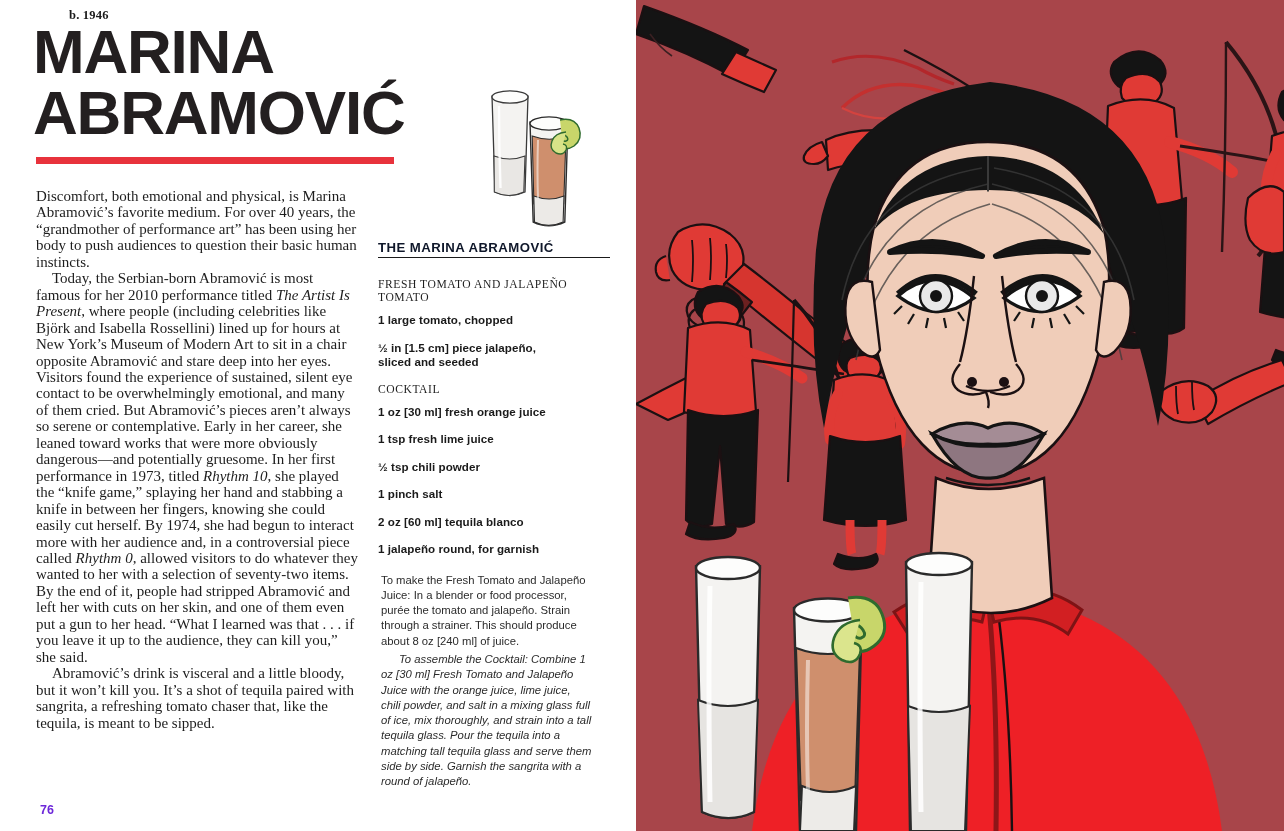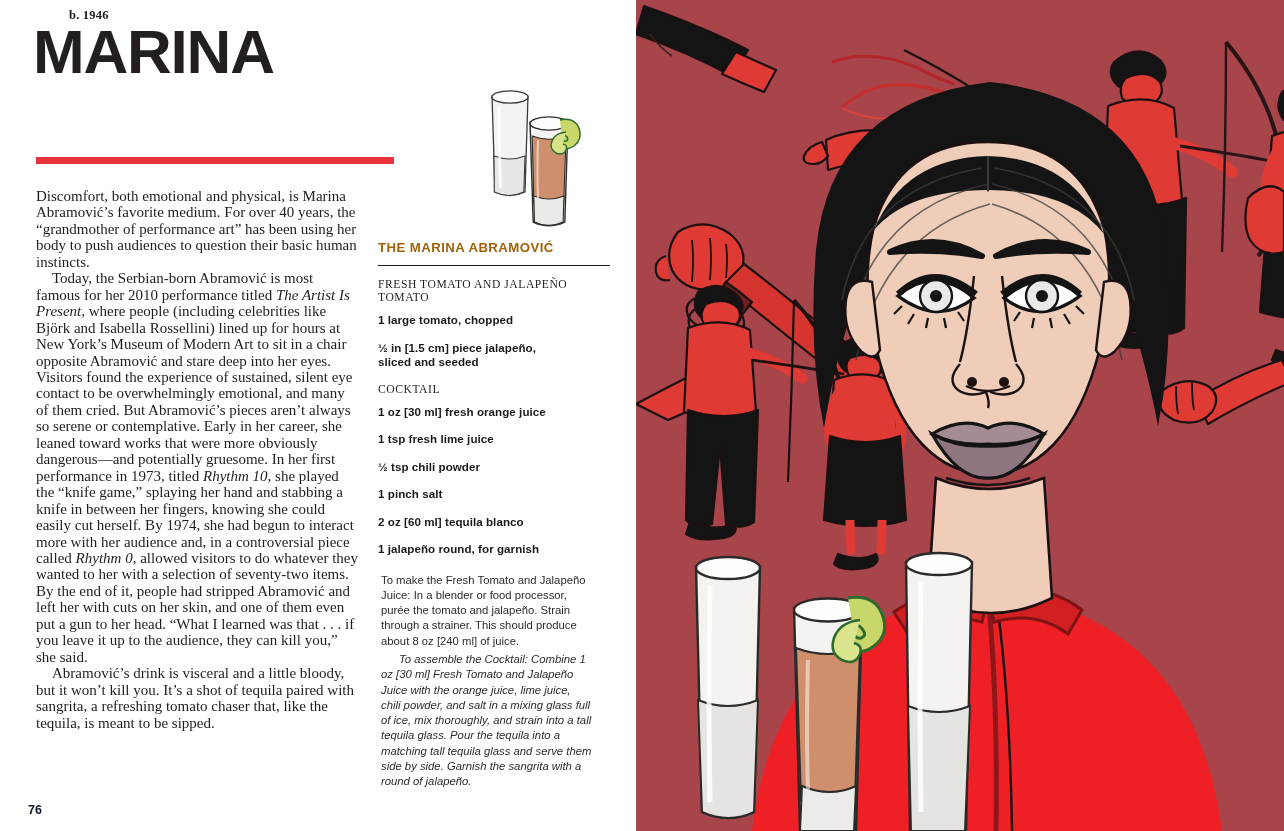--- a/index.html
+++ b/index.html
@@ -99,22 +99,22 @@
 
   .recipe-title {
     position: absolute;
     left: 0;
     top: 240px;
     width: 232px;
     font-family: "Liberation Sans", sans-serif;
     font-weight: 700;
     font-size: 13.2px;
     letter-spacing: 0.45px;
-    color: #a16207;
-    padding-bottom: 10px;
+    color: #0f172a;
+    padding-bottom: 2px;
     border-bottom: 1.6px solid #1a1a1a;
     display: inline-block;
   }
 
   .recipe-body {
     position: absolute;
     left: 0;
     top: 278px;
     width: 236px;
   }
@@ -144,26 +144,26 @@
     font-size: 11.3px;
     line-height: 15.3px;
     color: #2b2b2b;
     width: 218px;
   }
   .method p { margin: 3px; }
   .method p.indent { text-indent: 18px; font-style: italic; }
 
   .folio {
     position: absolute;
-    left: 28px;
+    left: 40px;
     top: 803px;
     font-family: "Liberation Sans", sans-serif;
     font-weight: 700;
     font-size: 12.5px;
-    color: #0f172a;
+    color: #6d28d9;
   }
 
   
   .art-page {
     position: relative;
     width: 648px;
     height: 831px;
     flex: 0 0 648px;
     overflow: hidden;
     background: #a8454a;
@@ -174,20 +174,21 @@
 <body>
 
 <div class="page">
 
   <div class="text-page">
 
     <div class="kicker">b. 1946</div>
 
     <h1 class="headline">
       <span class="ln">MARINA</span>
+      <span class="ln">ABRAMOVIĆ</span>
     </h1>
 
     <div class="rule"></div>
 
     <div class="essay">
         <p>Discomfort, both emotional and physical, is Marina Abramović’s favorite medium. For over 40 years, the “grandmother of performance art” has been using her body to push audiences to question their basic human instincts.</p>
         <p class="indent">Today, the Serbian-born Abramović is most famous for her 2010 performance titled <em>The Artist Is Present</em>, where people (including celebrities like Björk and Isabella Rossellini) lined up for hours at New York’s Museum of Modern Art to sit in a chair opposite Abramović and stare deep into her eyes. Visitors found the experience of sustained, silent eye contact to be overwhelmingly emotional, and many of them cried. But Abramović’s pieces aren’t always so serene or contemplative. Early in her career, she leaned toward works that were more obviously dangerous—and potentially gruesome. In her first performance in 1973, titled <em>Rhythm 10</em>, she played the “knife game,” splaying her hand and stabbing a knife in between her fingers, knowing she could easily cut herself. By 1974, she had begun to interact more with her audience and, in a controversial piece called <em>Rhythm 0</em>, allowed visitors to do whatever they wanted to her with a selection of seventy-two items. By the end of it, people had stripped Abramović and left her with cuts on her skin, and one of them even put a gun to her head. “What I learned was that . . . if you leave it up to the audience, they can kill you,” she said.</p>
         <p class="indent">Abramović’s drink is visceral and a little bloody, but it won’t kill you. It’s a shot of tequila paired with sangrita, a refreshing tomato chaser that, like the tequila, is meant to be sipped.</p>
       </div>
 

